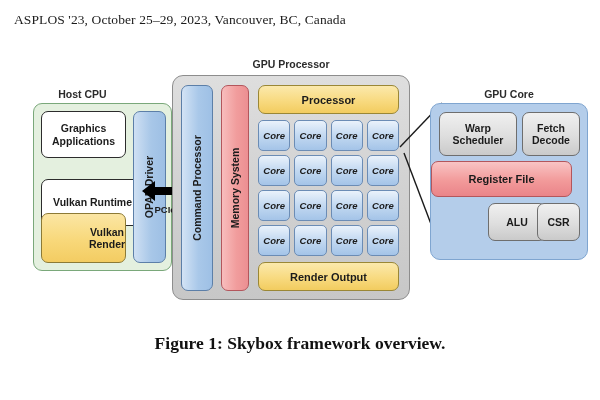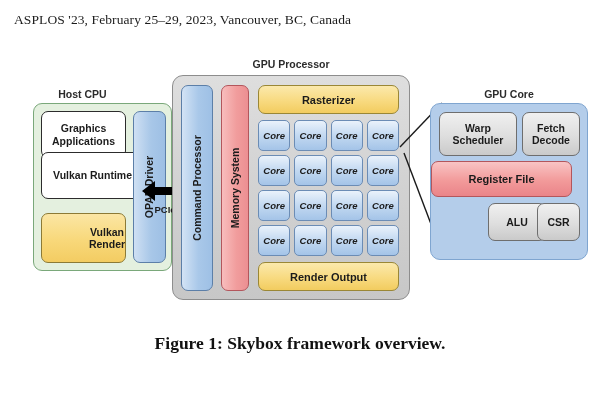--- a/index.html
+++ b/index.html
@@ -81,21 +81,21 @@
     color: #1b1b1b;
   }
   .hc-white { background: #ffffff; }
   .hc-yellow {
     background: linear-gradient(180deg, #fbe6a4 0%, #f8d87a 55%, #f3cc62 100%);
     border-color: #8c7a36;
     padding-left: 47px;
   }
 
   #graphics-applications { left: 7px;  top: 7px;   width: 85px; height: 47px; }
-  #vulkan-runtime        { left: 7px;  top: 48px;  width: 103px; height: 47px; }
+  #vulkan-runtime        { left: 7px;  top: 75px;  width: 103px; height: 47px; }
   #vulkan-render         { left: 7px;  top: 109px; width: 85px; height: 50px; }
 
   #opae-driver {
     position: absolute;
     left: 99px;
     top: 7px;
     width: 33px;
     height: 152px;
     box-sizing: border-box;
     border: 1.4px solid #5c7fa8;
@@ -269,21 +269,21 @@
     font-weight: bold;
     color: #1b1b1b;
   }
   #lsu { left: 8px;   top: 99px; width: 43px; height: 38px; }
   #alu { left: 57px;  top: 99px; width: 58px; height: 38px; }
   #csr { left: 106px; top: 99px; width: 43px; height: 38px; }
 </style>
 </head>
 <body>
 
-<div id="venue-line">ASPLOS '23, February 25–29, 2023, Vancouver, BC, Canada</div>
+<div id="venue-line">ASPLOS '23, October 25–29, 2023, Vancouver, BC, Canada</div>
 
 <div class="panel-title" id="host-cpu-title">Host CPU</div>
 <div id="host-cpu-panel">
   <div class="hc-box hc-white" id="graphics-applications">Graphics Applications</div>
   <div class="hc-box hc-white" id="vulkan-runtime">Vulkan Runtime</div>
   <div class="hc-box hc-yellow" id="vulkan-render">Vulkan Render</div>
   <div id="opae-driver">
     <span id="opae-driver-label">OPAE Driver</span>
   </div>
 </div>
@@ -296,21 +296,21 @@
 </div>
 
 <div class="panel-title" id="gpu-processor-title">GPU Processor</div>
 <div id="gpu-processor-panel">
   <div class="vert-col" id="command-processor">
     <span>Command Processor</span>
   </div>
   <div class="vert-col" id="memory-system">
     <span>Memory System</span>
   </div>
-  <div class="gp-yellow-bar" id="rasterizer">Rasterizer</div>
+  <div class="gp-yellow-bar" id="rasterizer">Processor</div>
   <div id="core-grid">
       <div class="core-box">Core</div>
       <div class="core-box">Core</div>
       <div class="core-box">Core</div>
       <div class="core-box">Core</div>
       <div class="core-box">Core</div>
       <div class="core-box">Core</div>
       <div class="core-box">Core</div>
       <div class="core-box">Core</div>
       <div class="core-box">Core</div>

